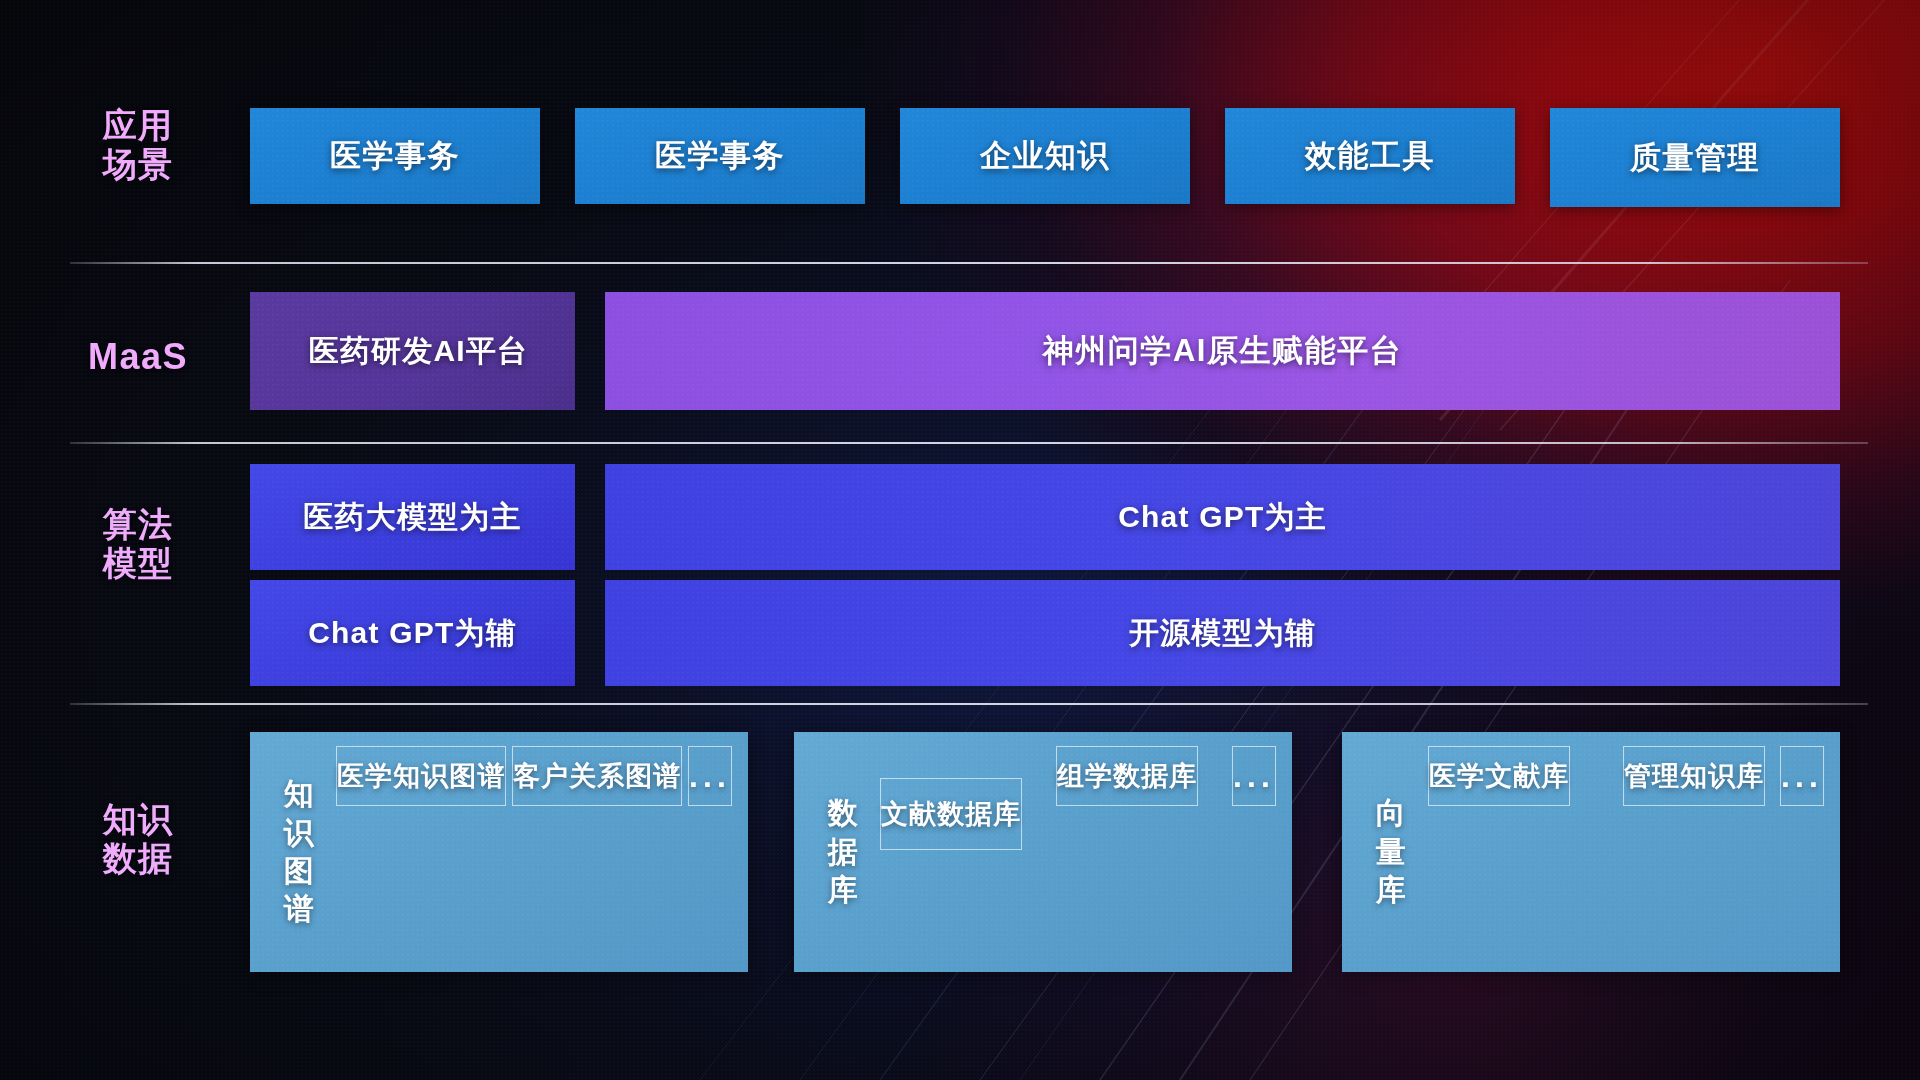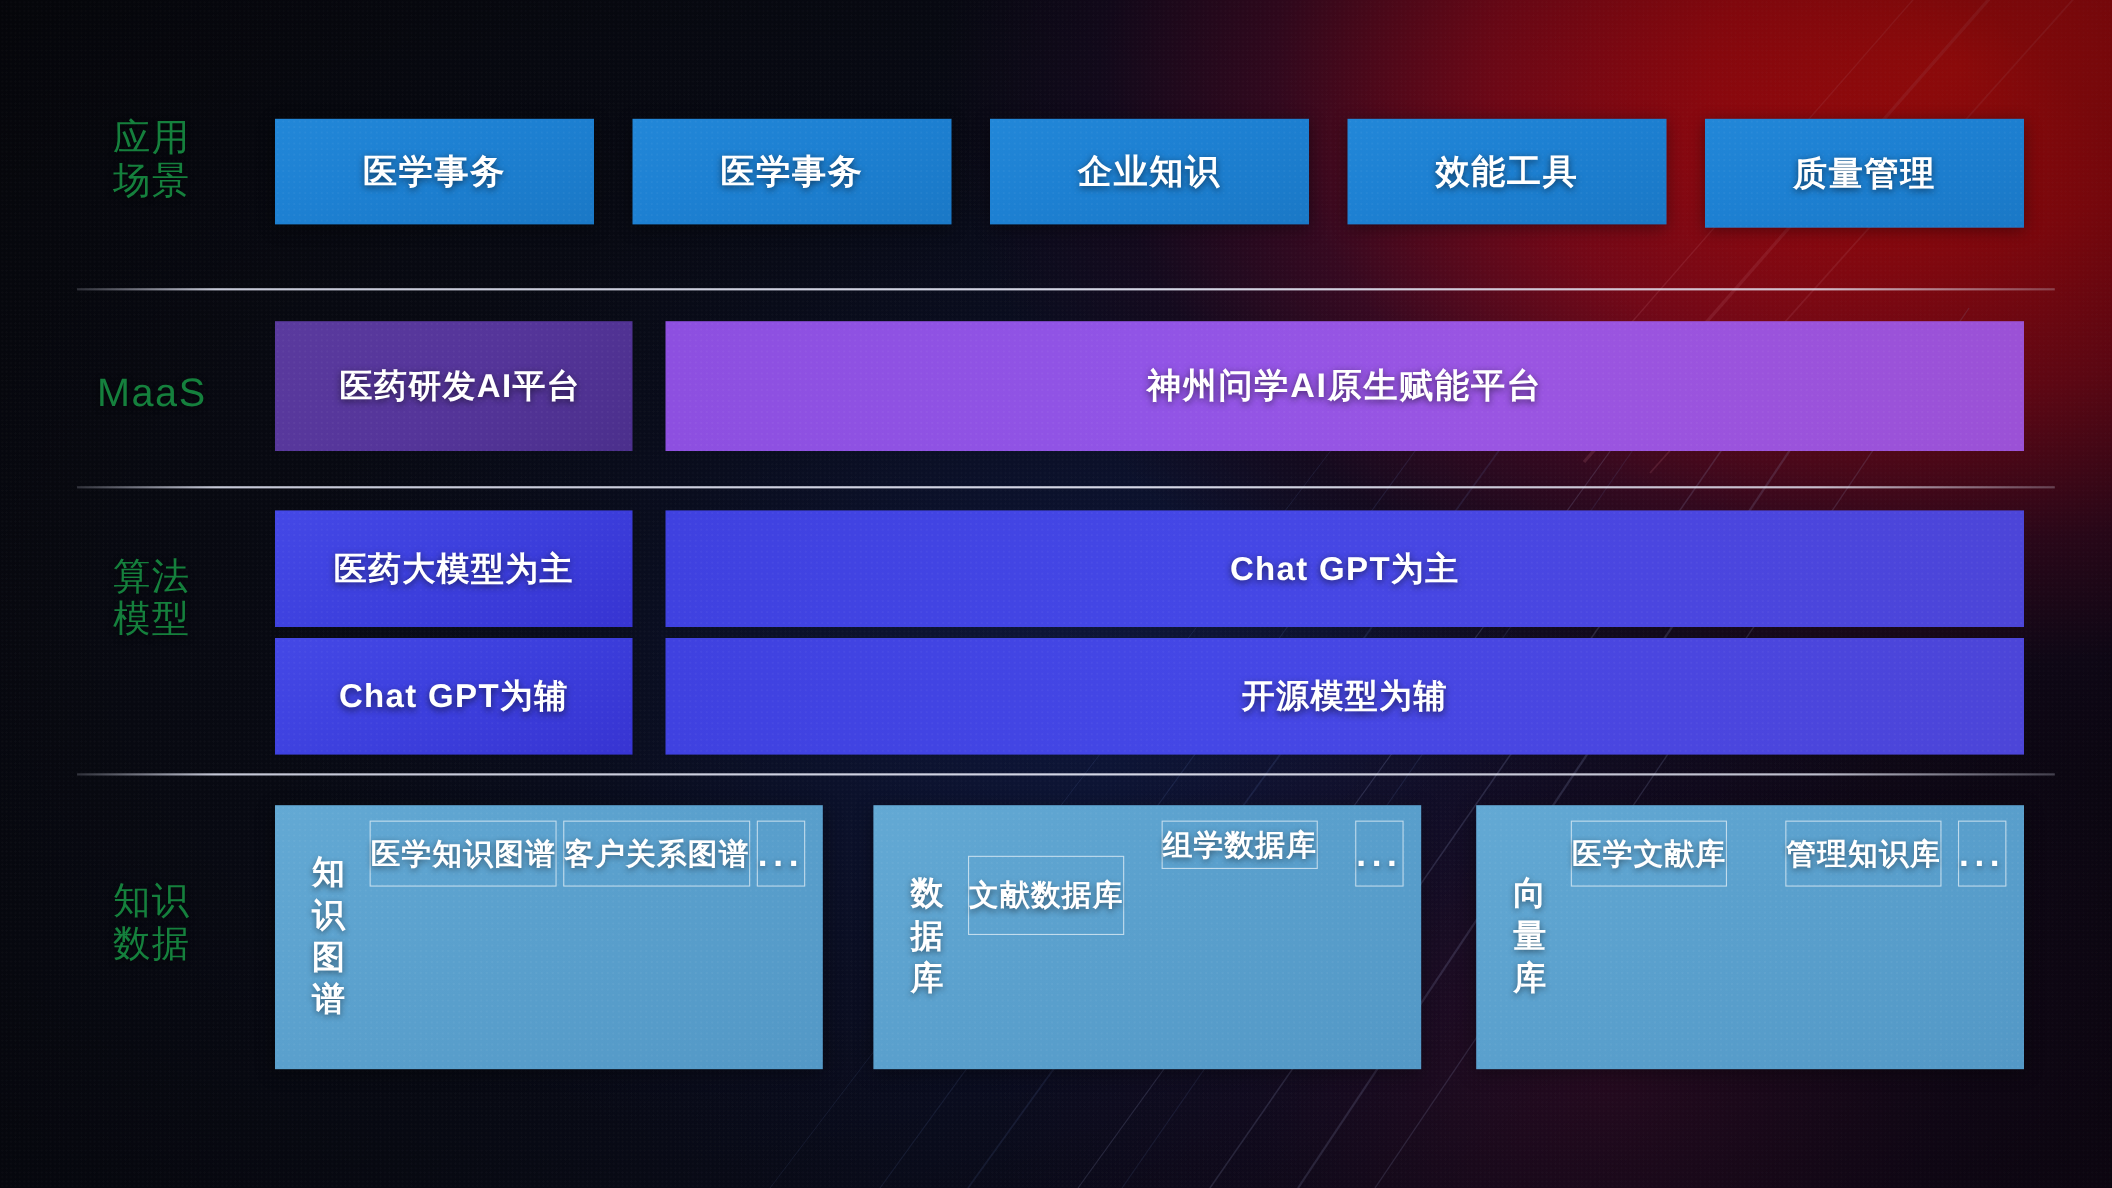--- a/index.html
+++ b/index.html
@@ -31,22 +31,22 @@
   .bg-vig {
     position:absolute; inset:0;
     background:radial-gradient(ellipse 1400px 900px at 700px 560px, rgba(0,0,0,0) 40%, rgba(0,0,0,0.42) 100%);
   }
 
   
   #frame { position:absolute; inset:0; z-index:2; }
 
   .row-label {
     position:absolute;
-    color:#15803d;
-    font-weight:400;
+    color:#f0abfc;
+    font-weight:700;
     letter-spacing:.04em;
     text-align:center;
     line-height:1.16;
     text-shadow:0 2px 6px rgba(0,0,0,.65);
     white-space:pre-line;
   }
 
   .divider {
     position:absolute;
     left:70px; right:52px;
@@ -258,21 +258,21 @@
   </div>
 
   <div class="kd-panel" style="left:794px; top:732px; width:498px; height:240px; padding:14px 16px 14px 12px;">
     <div class="kd-vlabel" style="width:74px;">数
 据
 库</div>
     <div class="kd-items">
       <div class="kd-item" style="height:72px;margin-top:32px;">
         <span>文献数据库</span>
       </div>
-      <div class="kd-item" style="height:44px;">
+      <div class="kd-item" style="height:60px;">
         <span>组学数据库</span>
       </div>
       <div class="kd-item ellip" style="height:60px;">
         <span>...</span>
       </div>
     </div>
   </div>
 
   <div class="kd-panel" style="left:1342px; top:732px; width:498px; height:240px; padding:14px 16px 14px 12px;">
     <div class="kd-vlabel" style="width:74px;">向

